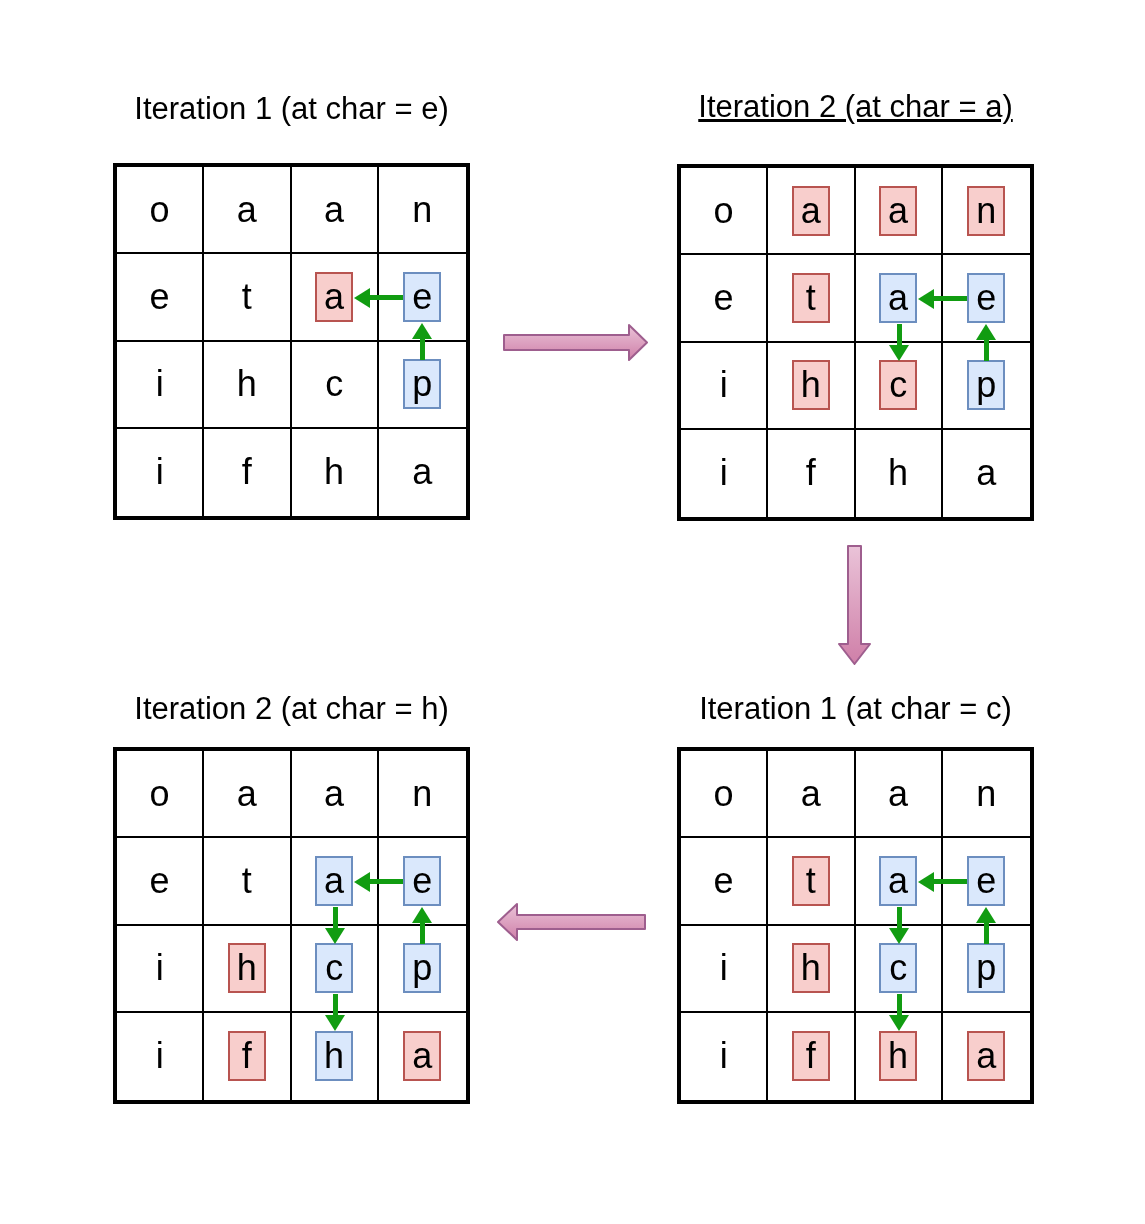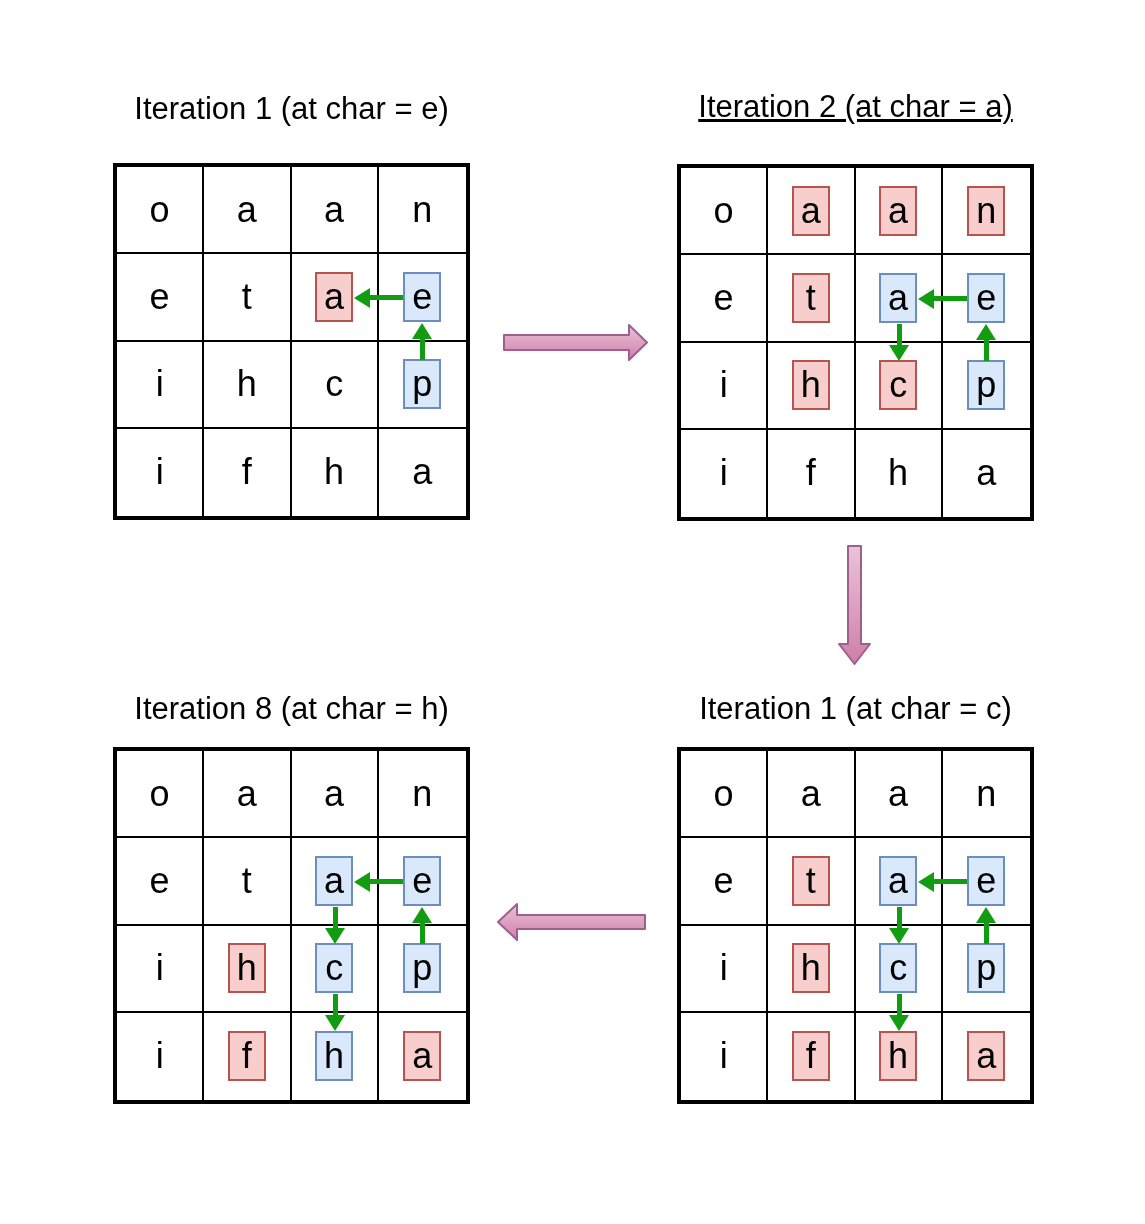--- a/index.html
+++ b/index.html
@@ -261,21 +261,21 @@
           <div class="head down" style="bottom: 0px;"></div>
         </div>
         <div class="parrow" style="left: 295.375px; top: 155.875px; width: 20px; height: 37.25px;">
           <div class="shaft" style="left: 7.5px; width: 5px; top: 14px; bottom: 0px;"></div>
           <div class="head up" style="top: 0px;"></div>
         </div>
       </div>
   </section>
 
   <section id="iter-3">
-    <h2 class="iter-title">Iteration 8 (at char = h)</h2>
+    <h2 class="iter-title">Iteration 2 (at char = h)</h2>
     <div class="grid">
         <div class="cell bR bB">
           <span class="letter">o</span>
         </div>
         <div class="cell bR bB">
           <span class="letter">a</span>
         </div>
         <div class="cell bR bB">
           <span class="letter">a</span>
         </div>

